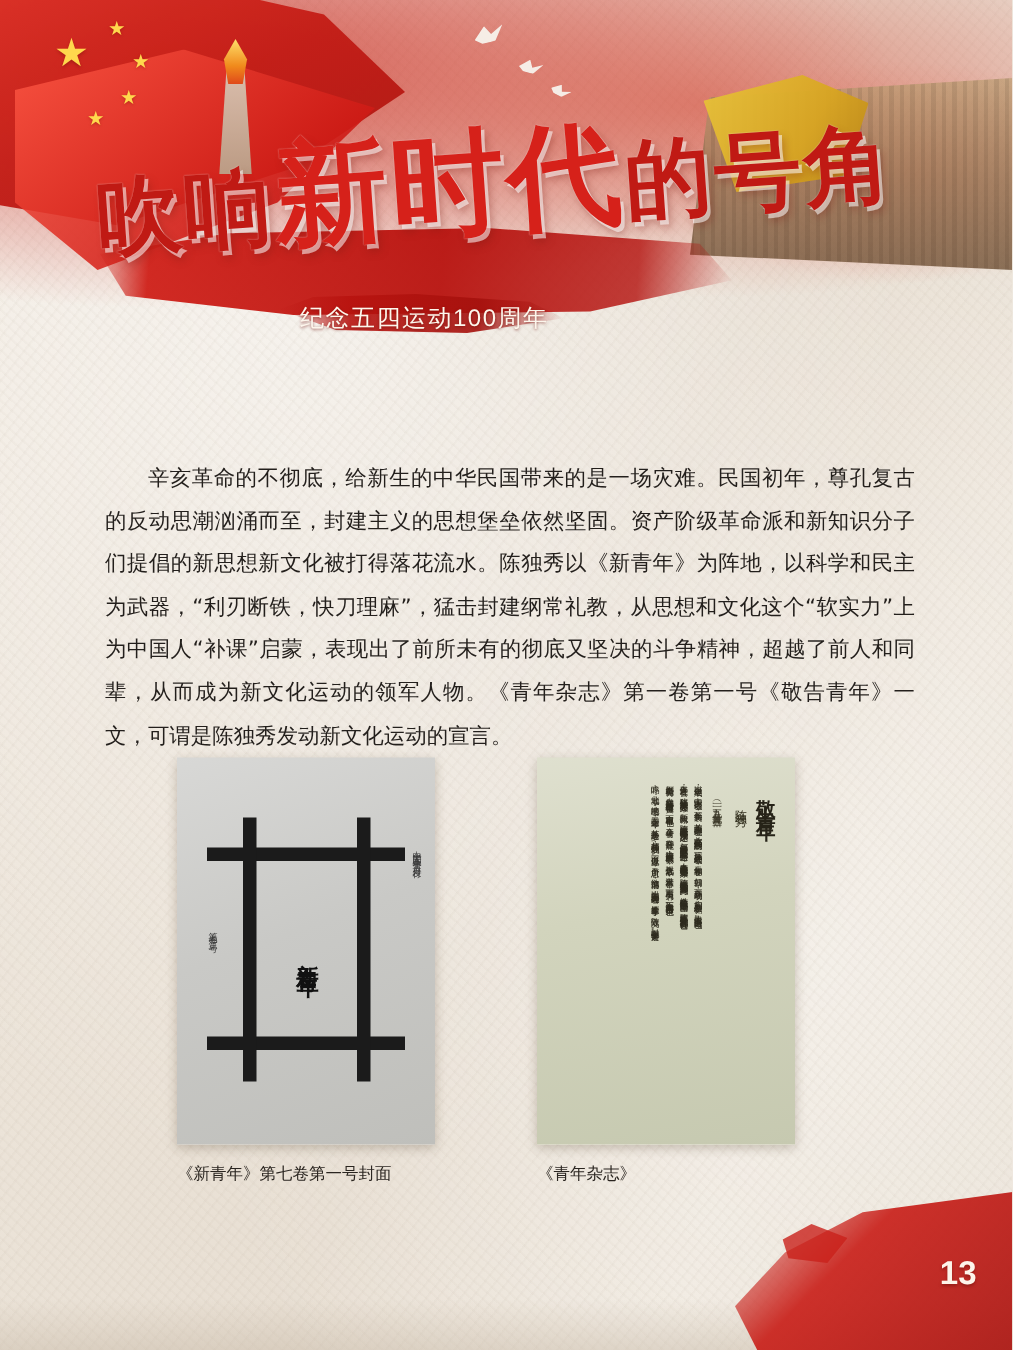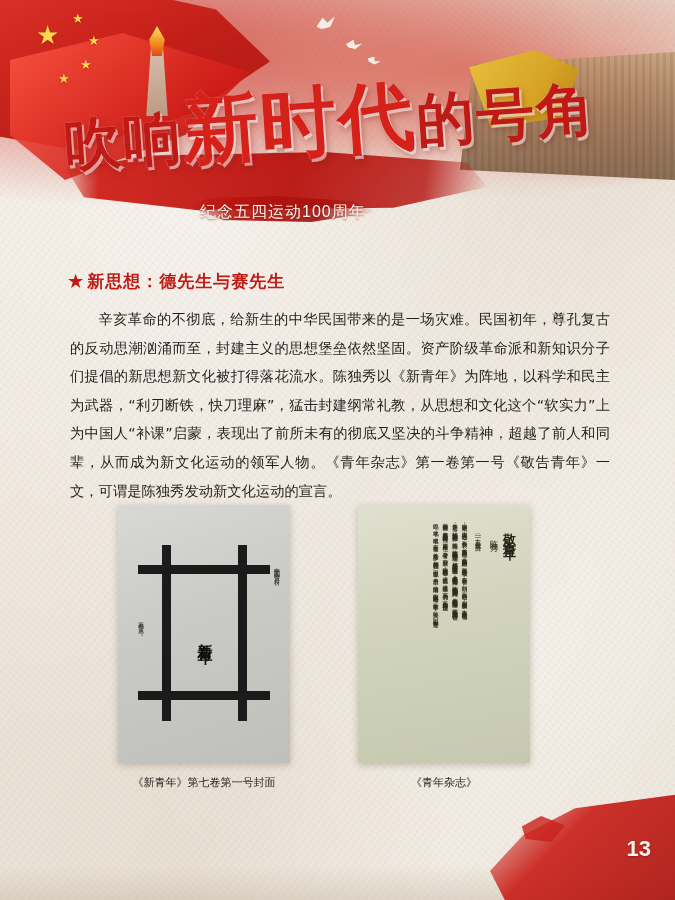--- a/index.html
+++ b/index.html
@@ -363,21 +363,20 @@
     color: #2e2b1e;
     letter-spacing: 0.4px;
     white-space: normal;
     height: 100%;
     font-family: "DejaVu Sans", sans-serif;
   }
 
   .fig-caption {
     margin-top: 12px;
     width: 172px;
-    text-align: center;
     font-size: 11px;
     color: #2a2520;
     font-family: "DejaVu Sans", sans-serif;
   }
 
   
   .footer-splash {
     position: absolute;
     right: 0;
     bottom: 0;
@@ -446,23 +445,20 @@
 
     <div class="brush"></div>
     <div class="brush-splat"></div>
 
     <div class="title-main">
       <span>吹响</span><span class="big">新时代</span><span>的号角</span>
     </div>
     <div class="title-sub">纪念五四运动100周年</div>
   </div>
 
-  <div class="section-title">
-    <span class="marker">★</span><span>新思想：德先生与赛先生</span>
-  </div>
 
   <div class="body-text">辛亥革命的不彻底，给新生的中华民国带来的是一场灾难。民国初年，尊孔复古的反动思潮汹涌而至，封建主义的思想堡垒依然坚固。资产阶级革命派和新知识分子们提倡的新思想新文化被打得落花流水。陈独秀以《新青年》为阵地，以科学和民主为武器，“利刃断铁，快刀理麻”，猛击封建纲常礼教，从思想和文化这个“软实力”上为中国人“补课”启蒙，表现出了前所未有的彻底又坚决的斗争精神，超越了前人和同辈，从而成为新文化运动的领军人物。《青年杂志》第一卷第一号《敬告青年》一文，可谓是陈独秀发动新文化运动的宣言。</div>
 
   <div class="figures">
 
     <div class="figure left">
       <div class="fig-frame fig-left-img">
         <div class="bar h1"></div>
         <div class="bar h2"></div>
         <div class="bar v1"></div>

